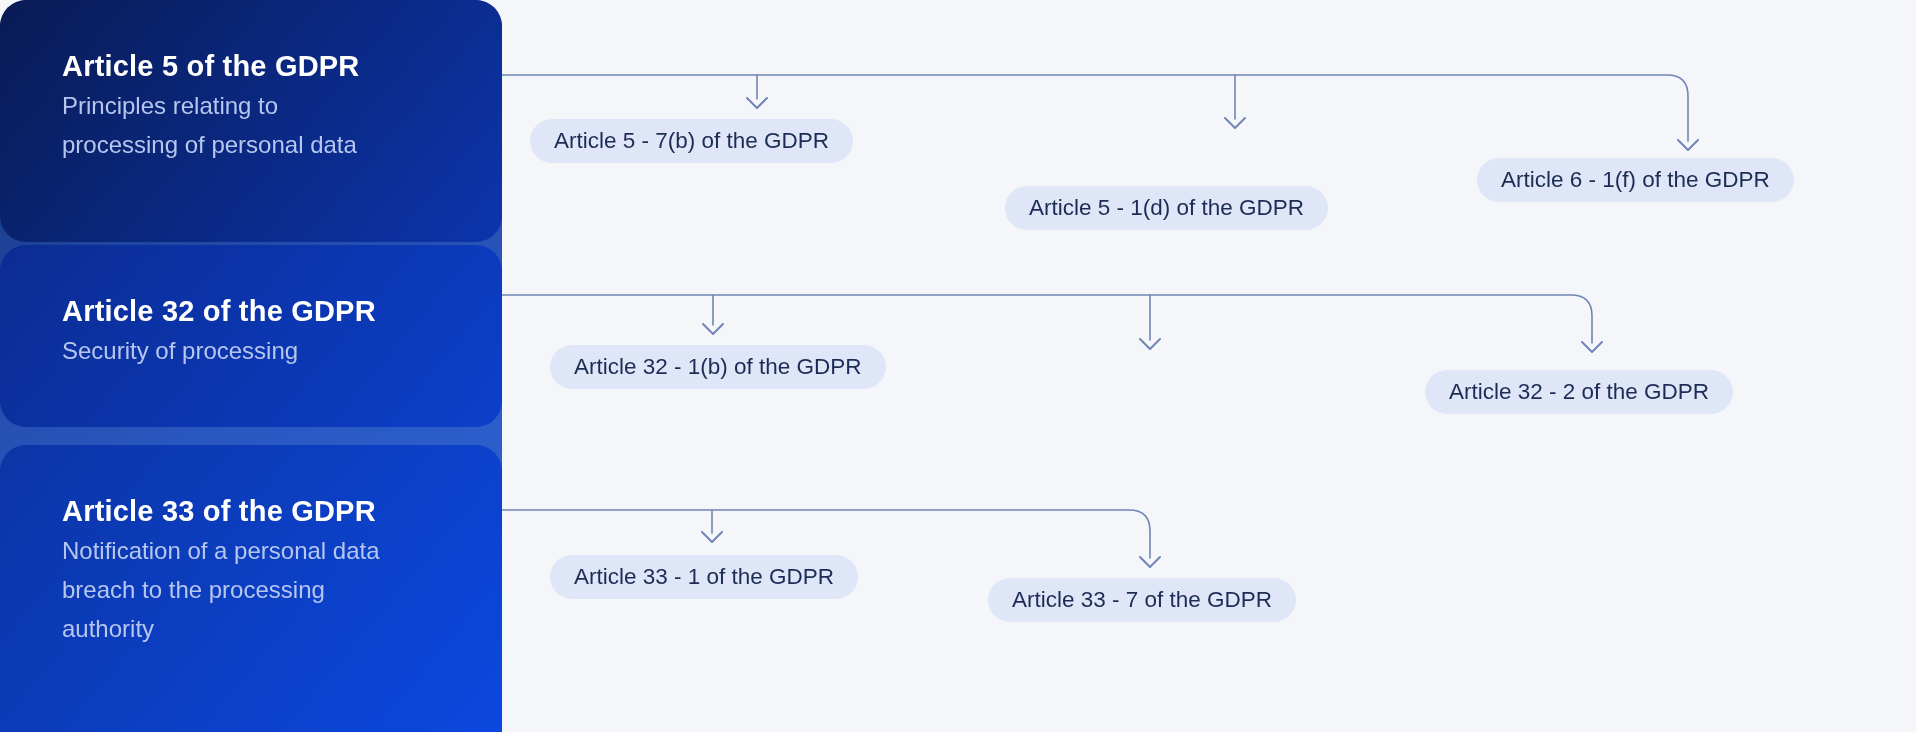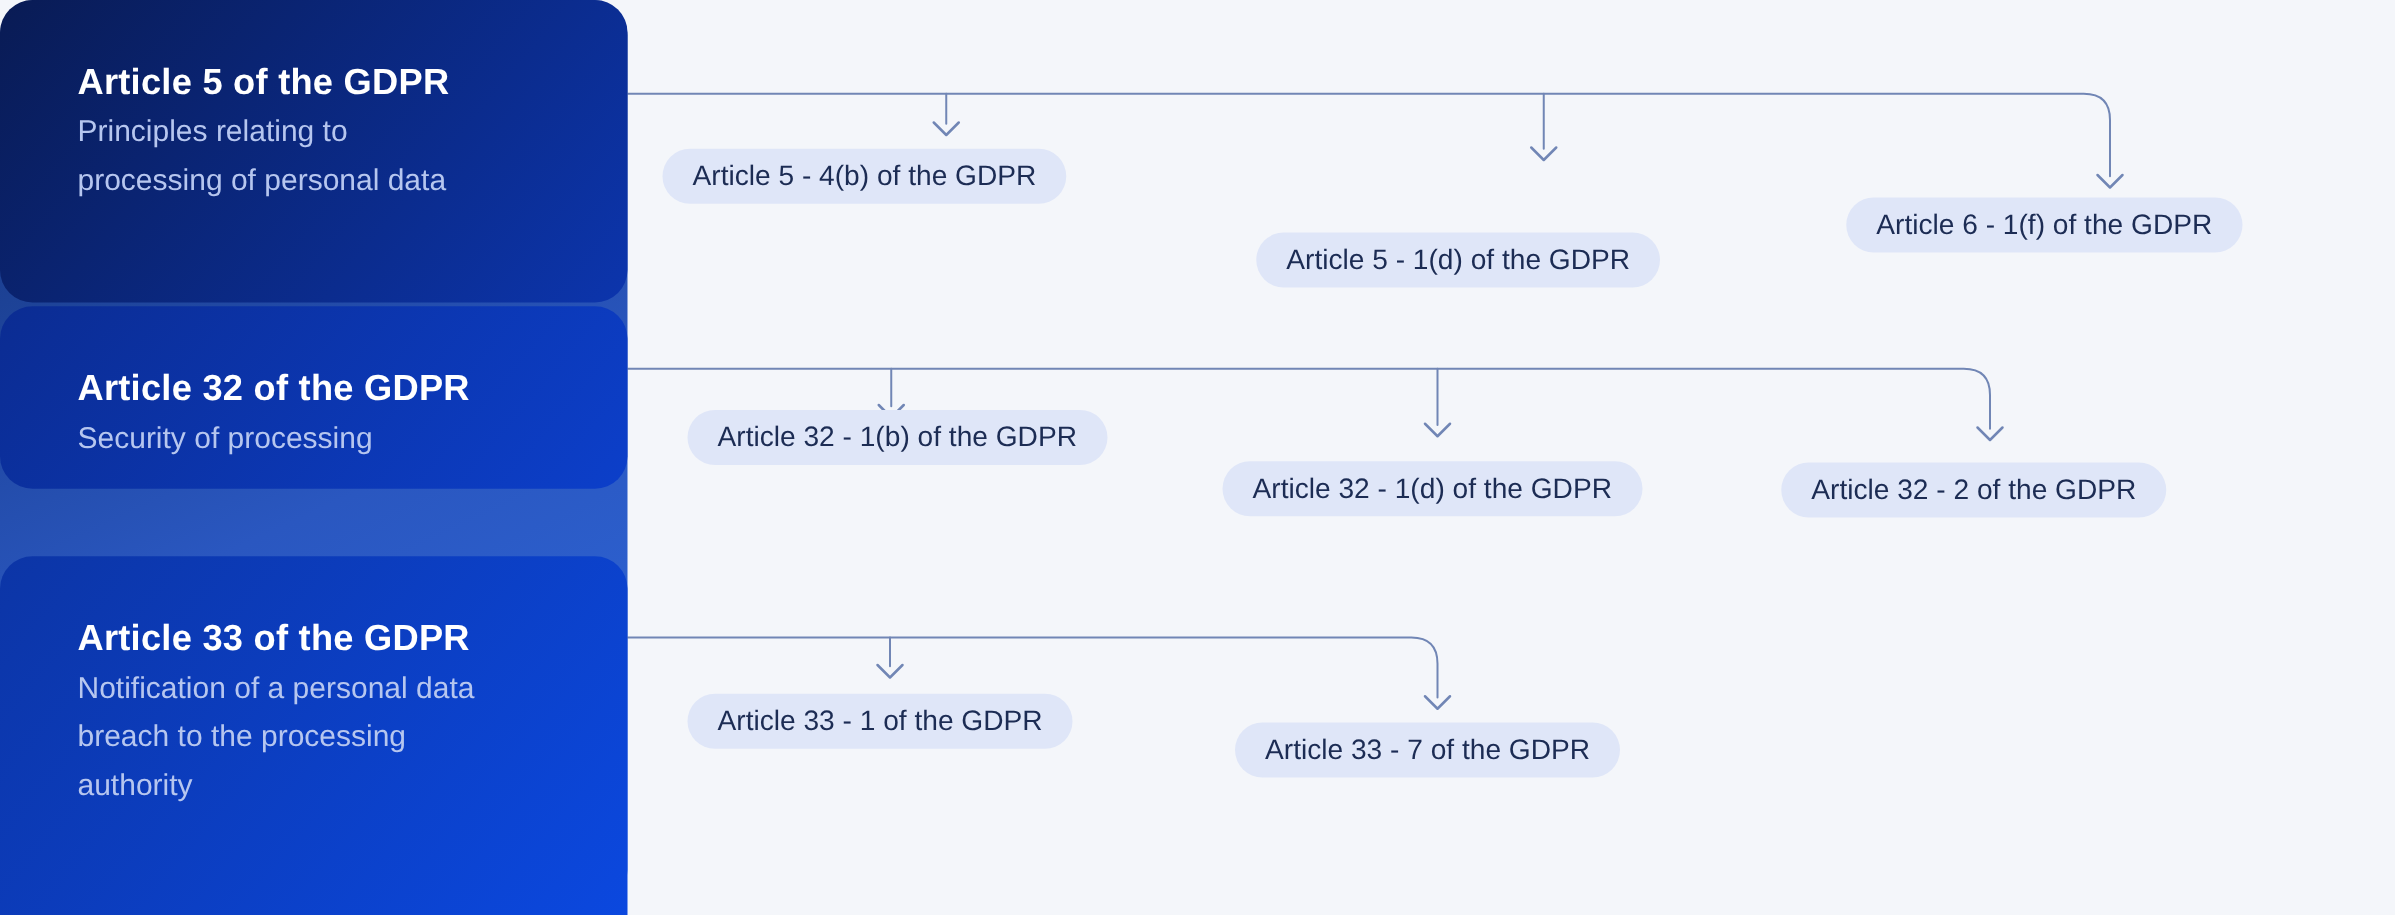--- a/index.html
+++ b/index.html
@@ -26,21 +26,21 @@
   .card {
     position: absolute;
     left: 0;
     width: 502px;
     border-radius: 26px;
     box-sizing: border-box;
     padding: 46px 72px 0 62px;
     z-index: 2;
   }
   .card1 { top: 0;   height: 242px; background: linear-gradient(130deg, #091b54 0%, #0c35ad 100%); }
-  .card2 { top: 245; height: 146px; top: 245px; background: linear-gradient(130deg, #0b2c92 0%, #0c3fca 100%); }
+  .card2 { top: 245; height: 182px; top: 245px; background: linear-gradient(130deg, #0b2c92 0%, #0c3fca 100%); }
   .card3 { top: 445px; height: 336px; background: linear-gradient(130deg, #0c35a6 0%, #0b49e2 100%); }
   .card-title {
     color: #ffffff;
     font-size: 29px;
     font-weight: bold;
     line-height: 40px;
     letter-spacing: 0.2px;
     white-space: nowrap;
   }
   .card-subtitle {
@@ -74,21 +74,21 @@
     padding: 0 24px;
     border-radius: 22px;
     background: #dfe6f8;
     color: #1c2c54;
     font-size: 22.5px;
     white-space: nowrap;
   }
   .chip-r1c1 { left: 530px;  top: 119px; }
   .chip-r1c2 { left: 1005px; top: 138px; margin-top: 48px; }
   .chip-r1c3 { left: 1477px; top: 158px; }
-  .chip-r2c1 { left: 550px;  top: 328px; }
+  .chip-r2c1 { left: 550px;  top: 345px; }
   .chip-r2c2 { left: 978px;  top: 369px; }
   .chip-r2c3 { left: 1425px; top: 370px; }
   .chip-r3c1 { left: 550px;  top: 555px; }
   .chip-r3c2 { left: 988px;  top: 578px; }
 </style>
 </head>
 <body>
 
 <div class="canvas">
 
@@ -124,24 +124,23 @@
   <div class="card card2">
     <div class="card-title">Article 32 of the GDPR</div>
     <div class="card-subtitle">Security of processing</div>
   </div>
 
   <div class="card card3">
     <div class="card-title">Article 33 of the GDPR</div>
     <div class="card-subtitle">Notification of a personal data breach to the processing authority</div>
   </div>
 
-  <div class="chip chip-r1c1">Article 5 - 4(b) of the GDPR</div>
+  <div class="chip chip-r1c1">Article 5 - 7(b) of the GDPR</div>
   <div class="chip chip-r1c2">Article 5 - 1(d) of the GDPR</div>
   <div class="chip chip-r1c3">Article 6 - 1(f) of the GDPR</div>
 
   <div class="chip chip-r2c1">Article 32 - 1(b) of the GDPR</div>
-  <div class="chip chip-r2c2">Article 32 - 1(d) of the GDPR</div>
   <div class="chip chip-r2c3">Article 32 - 2 of the GDPR</div>
 
   <div class="chip chip-r3c1">Article 33 - 1 of the GDPR</div>
   <div class="chip chip-r3c2">Article 33 - 7 of the GDPR</div>
 
 </div>
 
 </body></html>

